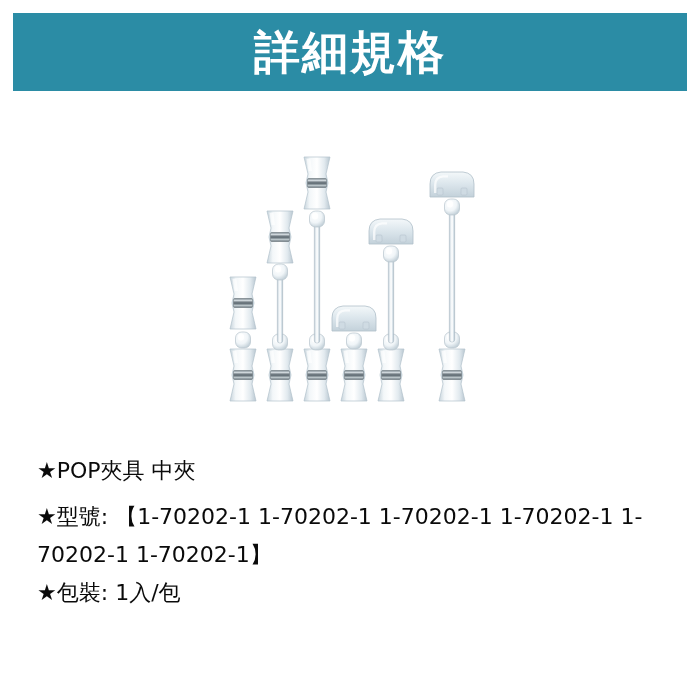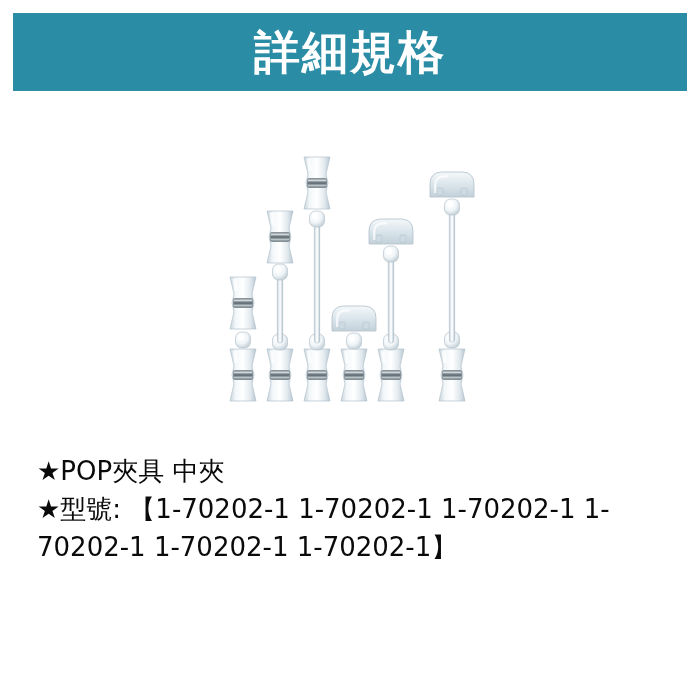--- a/index.html
+++ b/index.html
@@ -64,29 +64,30 @@
   }
 
   
   .spec-block {
     position: absolute;
     left: 37px;
     top: 452px;
     width: 650px;
   }
   .spec-line {
-    font-size: 26px;
+    font-size: 22px;
     line-height: 38px;
     color: #0a0a0a;
     font-family: "DejaVu Sans", "Liberation Sans", sans-serif;
     white-space: nowrap;
     letter-spacing: 0px;
   }
   .spec-line.wrap {
     white-space: normal;
+    margin-top: 8px;
   }
 </style>
 </head>
 <body>
 
 <div class="page">
 
   <div class="banner">
     <div class="banner-title">詳細規格</div>
   </div>
@@ -189,15 +190,16 @@
         <rect x="449.3" y="100" width="5.4" height="132" rx="2.5" fill="url(#plasticRod)" stroke="#aabac5" stroke-width="0.5"></rect>
         <use href="#ballUnit" transform="translate(452,97)"></use>
         <use href="#plateUnit" transform="translate(452,79)"></use>
       </g>
     </svg>
   </div>
 
   <div class="spec-block">
     <div class="spec-line">★POP夾具 中夾</div>
     <div class="spec-line wrap">★型號: 【1-70202-1 1-70202-1 1-70202-1 1-70202-1 1-70202-1 1-70202-1】</div>
+    <div class="spec-line">★包裝: 1入/包</div>
   </div>
 
 </div>
 
 </body></html>

